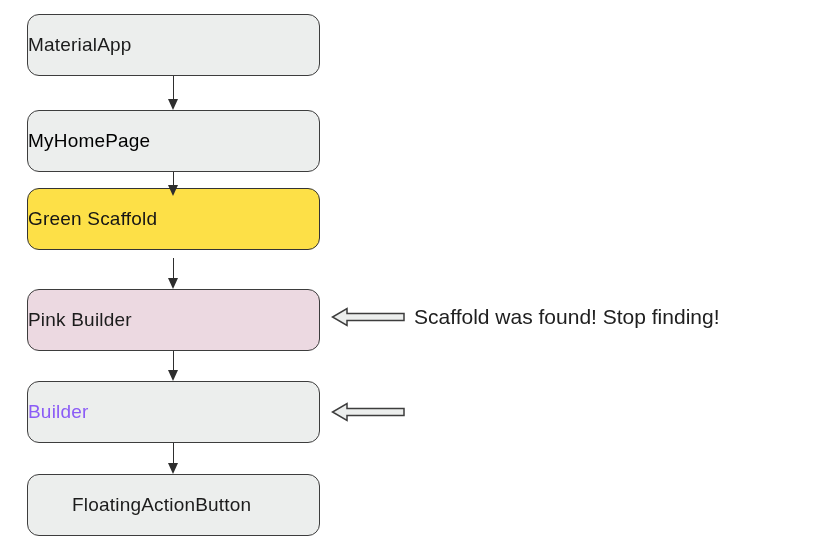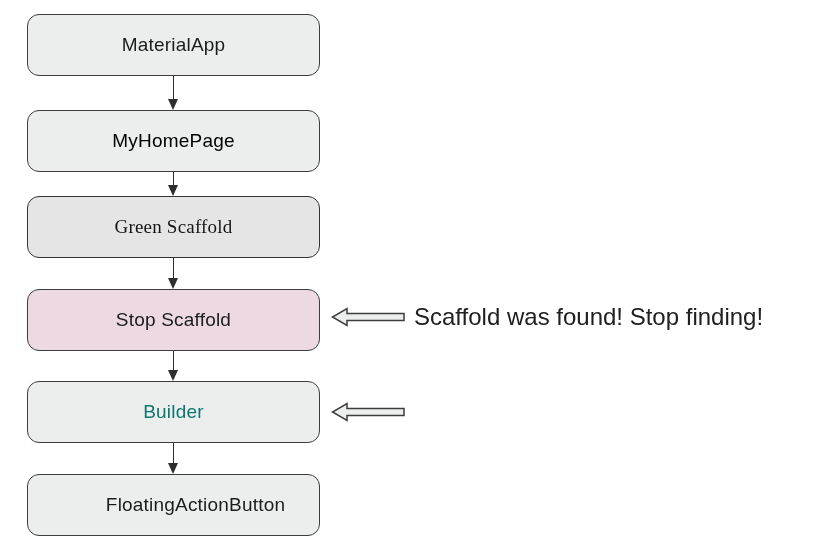--- a/index.html
+++ b/index.html
@@ -20,21 +20,21 @@
     position: absolute;
     left: 27px;
     width: 293px;
     height: 62px;
     box-sizing: border-box;
     border: 1.6px solid #3d3d3d;
     border-radius: 12px;
     background: #eceeed;
     display: flex;
     align-items: center;
-    justify-content: center;
+    justify-content: flex-start;
   }
   .node .node-label {
     font-size: 19px;
     color: #1c1c1c;
     letter-spacing: 0.2px;
     white-space: nowrap;
   }
   
   .connector {
     position: absolute;
@@ -65,48 +65,48 @@
     height: 24px;
     display: flex;
     align-items: center;
   }
   .annotation svg {
     display: block;
     flex: 0 0 auto;
   }
   .annotation .annotation-label {
     margin-left: 9px;
-    font-size: 24px;
+    font-size: 21px;
     color: #202020;
     white-space: nowrap;
   }
 </style>
 </head>
 <body>
 
 <div class="canvas">
 
   <div class="node" style="top: 14px; background-color: rgb(236, 238, 237); border-color: rgb(61, 61, 61);">
     <span class="node-label" style="color: rgb(28, 28, 28);">MaterialApp</span>
   </div>
 
   <div class="node" style="top: 110px; background-color: rgb(236, 238, 237); border-color: rgb(61, 61, 61);">
     <span class="node-label" style="color: #000000;">MyHomePage</span>
   </div>
 
-  <div class="node" style="top: 196px; background-color: #e5e5e5; border-color: rgb(52, 52, 52); font-family: Liberation Serif, serif;">
+  <div class="node" style="top: 188px; background-color: #fde047; border-color: rgb(52, 52, 52);">
     <span class="node-label" style="color: rgb(21, 21, 21);">Green Scaffold</span>
   </div>
 
   <div class="node" style="top: 289px; background-color: rgb(236, 217, 225); border-color: rgb(61, 61, 61);">
-    <span class="node-label" style="color: rgb(28, 28, 28);">Stop Scaffold</span>
+    <span class="node-label" style="color: rgb(28, 28, 28);">Pink Builder</span>
   </div>
 
   <div class="node" style="top: 381px; background-color: rgb(236, 238, 237); border-color: rgb(61, 61, 61);">
-    <span class="node-label" style="color: #0f766e;">Builder</span>
+    <span class="node-label" style="color: #8b5cf6;">Builder</span>
   </div>
 
   <div class="node" style="top: 474px; background-color: rgb(236, 238, 237); border-color: rgb(61, 61, 61); padding-left: 44px;">
     <span class="node-label" style="color: rgb(28, 28, 28);">FloatingActionButton</span>
   </div>
 
   <div class="connector" style="top:76px;height:34px">
     <div class="line" style="height:25px"></div>
     <div class="arrowhead"></div>
   </div>

